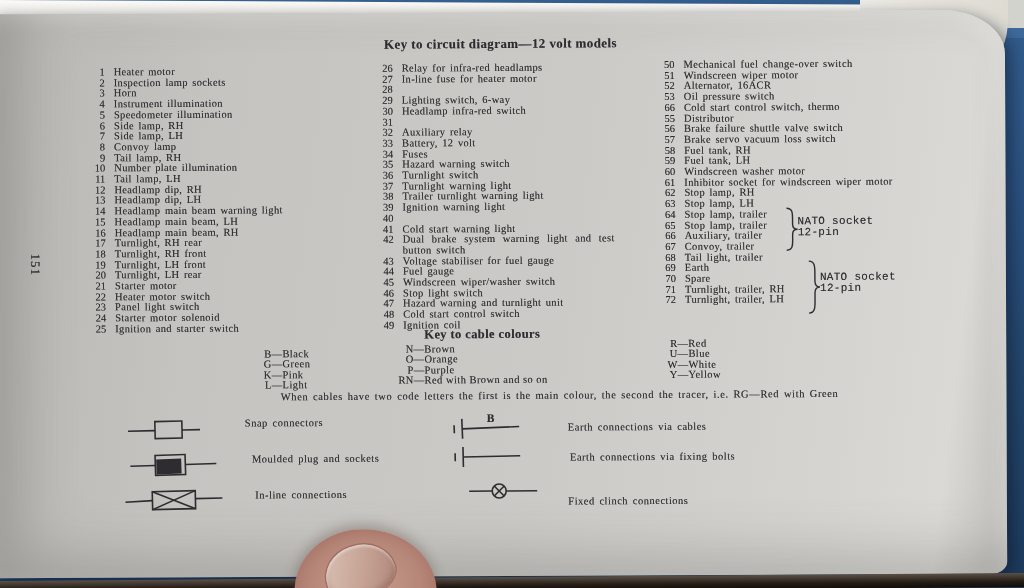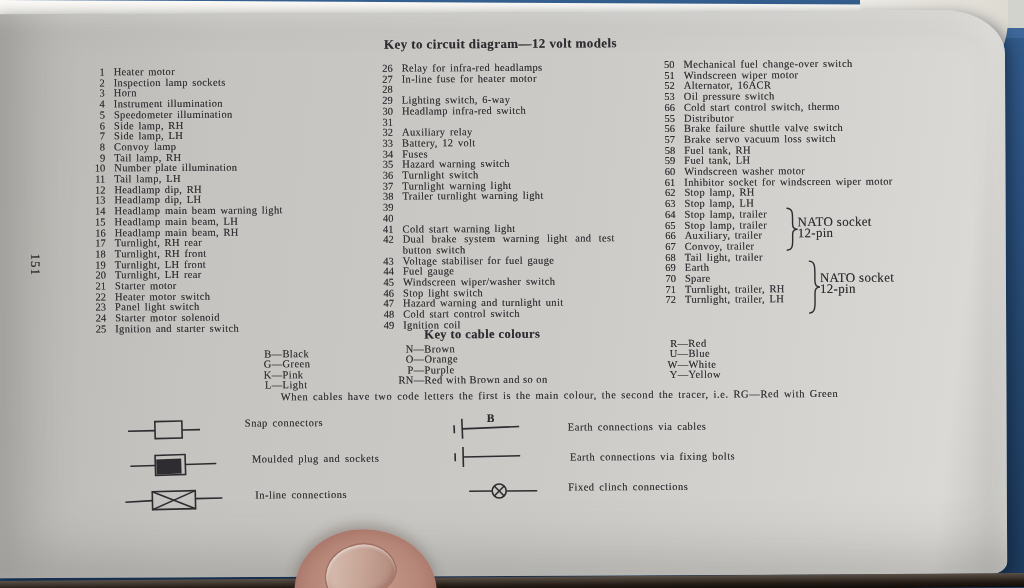--- a/index.html
+++ b/index.html
@@ -34,21 +34,21 @@
   .col .num{position:static;width:22px;text-align:right;margin-right:9px;flex:none;}
   .col .lbl{position:static;letter-spacing:.35px;word-spacing:1.5px;text-align:justify;}
   .col1{left:90px;top:53px;}  .col1 .lbl{width:228px;}
   .col2{left:378px;top:51px;} .col2 .lbl{width:212px;}
   .col3{left:660px;top:49px;} .col3 .lbl{width:217px;}
   
   .brace svg{overflow:visible;}
   .brace path{stroke:#2e2c30;stroke-width:1.4;fill:none;}
   .brace1{left:790px;top:197px;}
   .brace2{left:812px;top:250px;}
-  .ngroup{font-size:13px;line-height:11px;letter-spacing:.3px;}
+  .ngroup{font-size:11px;line-height:11px;letter-spacing:.3px;font-family:Liberation Mono, monospace;}
   .ngroup div{position:static;}
   .ng1{left:804px;top:206px;}
   .ng2{left:826px;top:262px;}
   
   .h2{left:0;top:315px;width:976px;text-align:center;font-weight:bold;font-size:12.5px;letter-spacing:.4px;}
   .cgroup .crow{position:static;display:flex;line-height:10.3px;font-size:10.5px;}
   .cgroup .code{position:static;text-align:right;flex:none;letter-spacing:.3px;}
   .cgroup .cname{position:static;letter-spacing:.45px;}
   .cg1{left:248px;top:336px;} .cg1 .code{width:40px;}
   .cg2{left:376px;top:332px;} .cg2 .code{width:54px;}
@@ -63,21 +63,21 @@
   .s-mould{left:135px;top:440px;transform:rotate(-1.5deg);}
   .s-inline{left:130px;top:476px;transform:rotate(-1deg);}
   .s-earth1{left:456px;top:406px;transform:rotate(-2deg);}
   .s-earth2{left:457px;top:434px;transform:rotate(-1deg);}
   .s-clinch{left:474px;top:471px;}
   .l-snap{left:250px;top:404px;}
   .l-mould{left:257px;top:440px;}
   .l-inline{left:260px;top:476px;font-family:Liberation Serif, serif;}
   .l-earth1{left:573px;top:410px;}
   .l-earth2{left:575px;top:440px;}
-  .l-clinch{left:573px;top:470px;}
+  .l-clinch{left:573px;top:484px;}
   .earth-b{left:492px;top:400px;font-weight:bold;font-size:11.5px;}
   
   .pagenum{left:30px;top:242px;font-size:13px;letter-spacing:1px;transform:rotate(90deg);}
   
   .bottom-edge{left:-4px;top:577px;width:1034px;height:14px;z-index:3;
     background:linear-gradient(180deg,#5a5047,#241c15 60%,#120d09);transform:rotate(-.45deg);}
   .thumb{left:292px;top:529px;width:142px;height:66px;z-index:5;transform:rotate(-5deg);}
   .thumb-body{inset:0;border-radius:47% 53% 6% 10%/92% 98% 0 0;
     background:radial-gradient(ellipse at 50% 85%,#c79d8e 0%,#b68779 55%,#a06c5f 85%,#8a584d 100%);
     box-shadow:0 -5px 12px rgba(70,45,38,.28);}
@@ -288,20 +288,21 @@
             <span class="lbl">Turnlight warning light</span>
           </div>
 
           <div class="row">
             <span class="num">38</span>
             <span class="lbl">Trailer turnlight warning light</span>
           </div>
 
           <div class="row">
             <span class="num">39</span>
+            <span class="lbl">Ignition warning light</span>
           </div>
 
           <div class="row">
             <span class="num">40</span>
           </div>
 
           <div class="row">
             <span class="num">41</span>
             <span class="lbl">Cold start warning light</span>
           </div>

